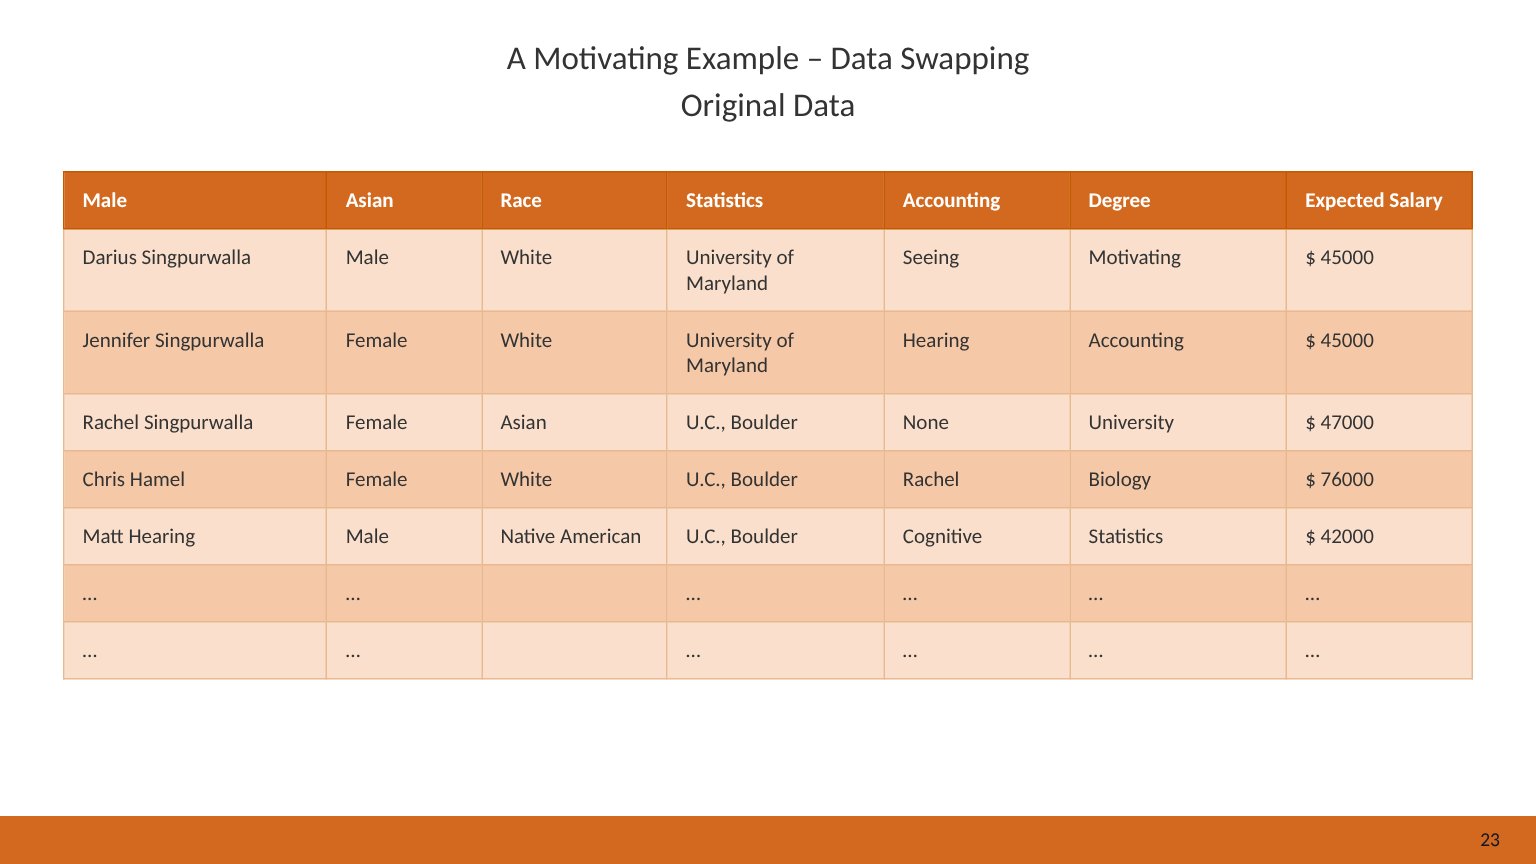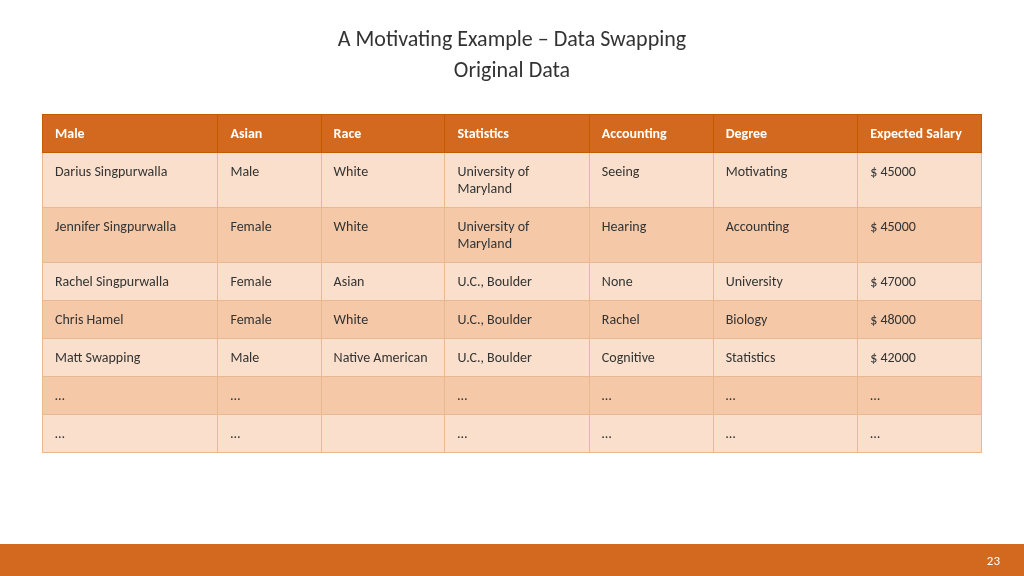--- a/index.html
+++ b/index.html
@@ -78,21 +78,21 @@
       width: 100%;
       height: 32px;
       background: #D2691E;
       display: flex;
       align-items: center;
       justify-content: flex-end;
       padding-right: 24px;
     }
 
     .page-number {
-      color: #ffffff;
+      color: #0f172a;
       font-size: 13px;
       margin-left: 15px;
     }
 
     .col-name { width: 17%; }
     .col-gender { width: 10%; }
     .col-race { width: 12%; }
     .col-institution { width: 14%; }
     .col-limitation { width: 12%; }
     .col-degree { width: 14%; }
@@ -149,24 +149,24 @@
             <td>University</td>
             <td>$ 47000</td>
           </tr>
           <tr>
             <td>Chris Hamel</td>
             <td>Female</td>
             <td>White</td>
             <td>U.C., Boulder</td>
             <td>Rachel</td>
             <td>Biology</td>
-            <td>$ 48000</td>
+            <td>$ 76000</td>
           </tr>
           <tr>
-            <td>Matt Swapping</td>
+            <td>Matt Hearing</td>
             <td>Male</td>
             <td>Native American</td>
             <td>U.C., Boulder</td>
             <td>Cognitive</td>
             <td>Statistics</td>
             <td>$ 42000</td>
           </tr>
           <tr>
             <td>…</td>
             <td>…</td>

